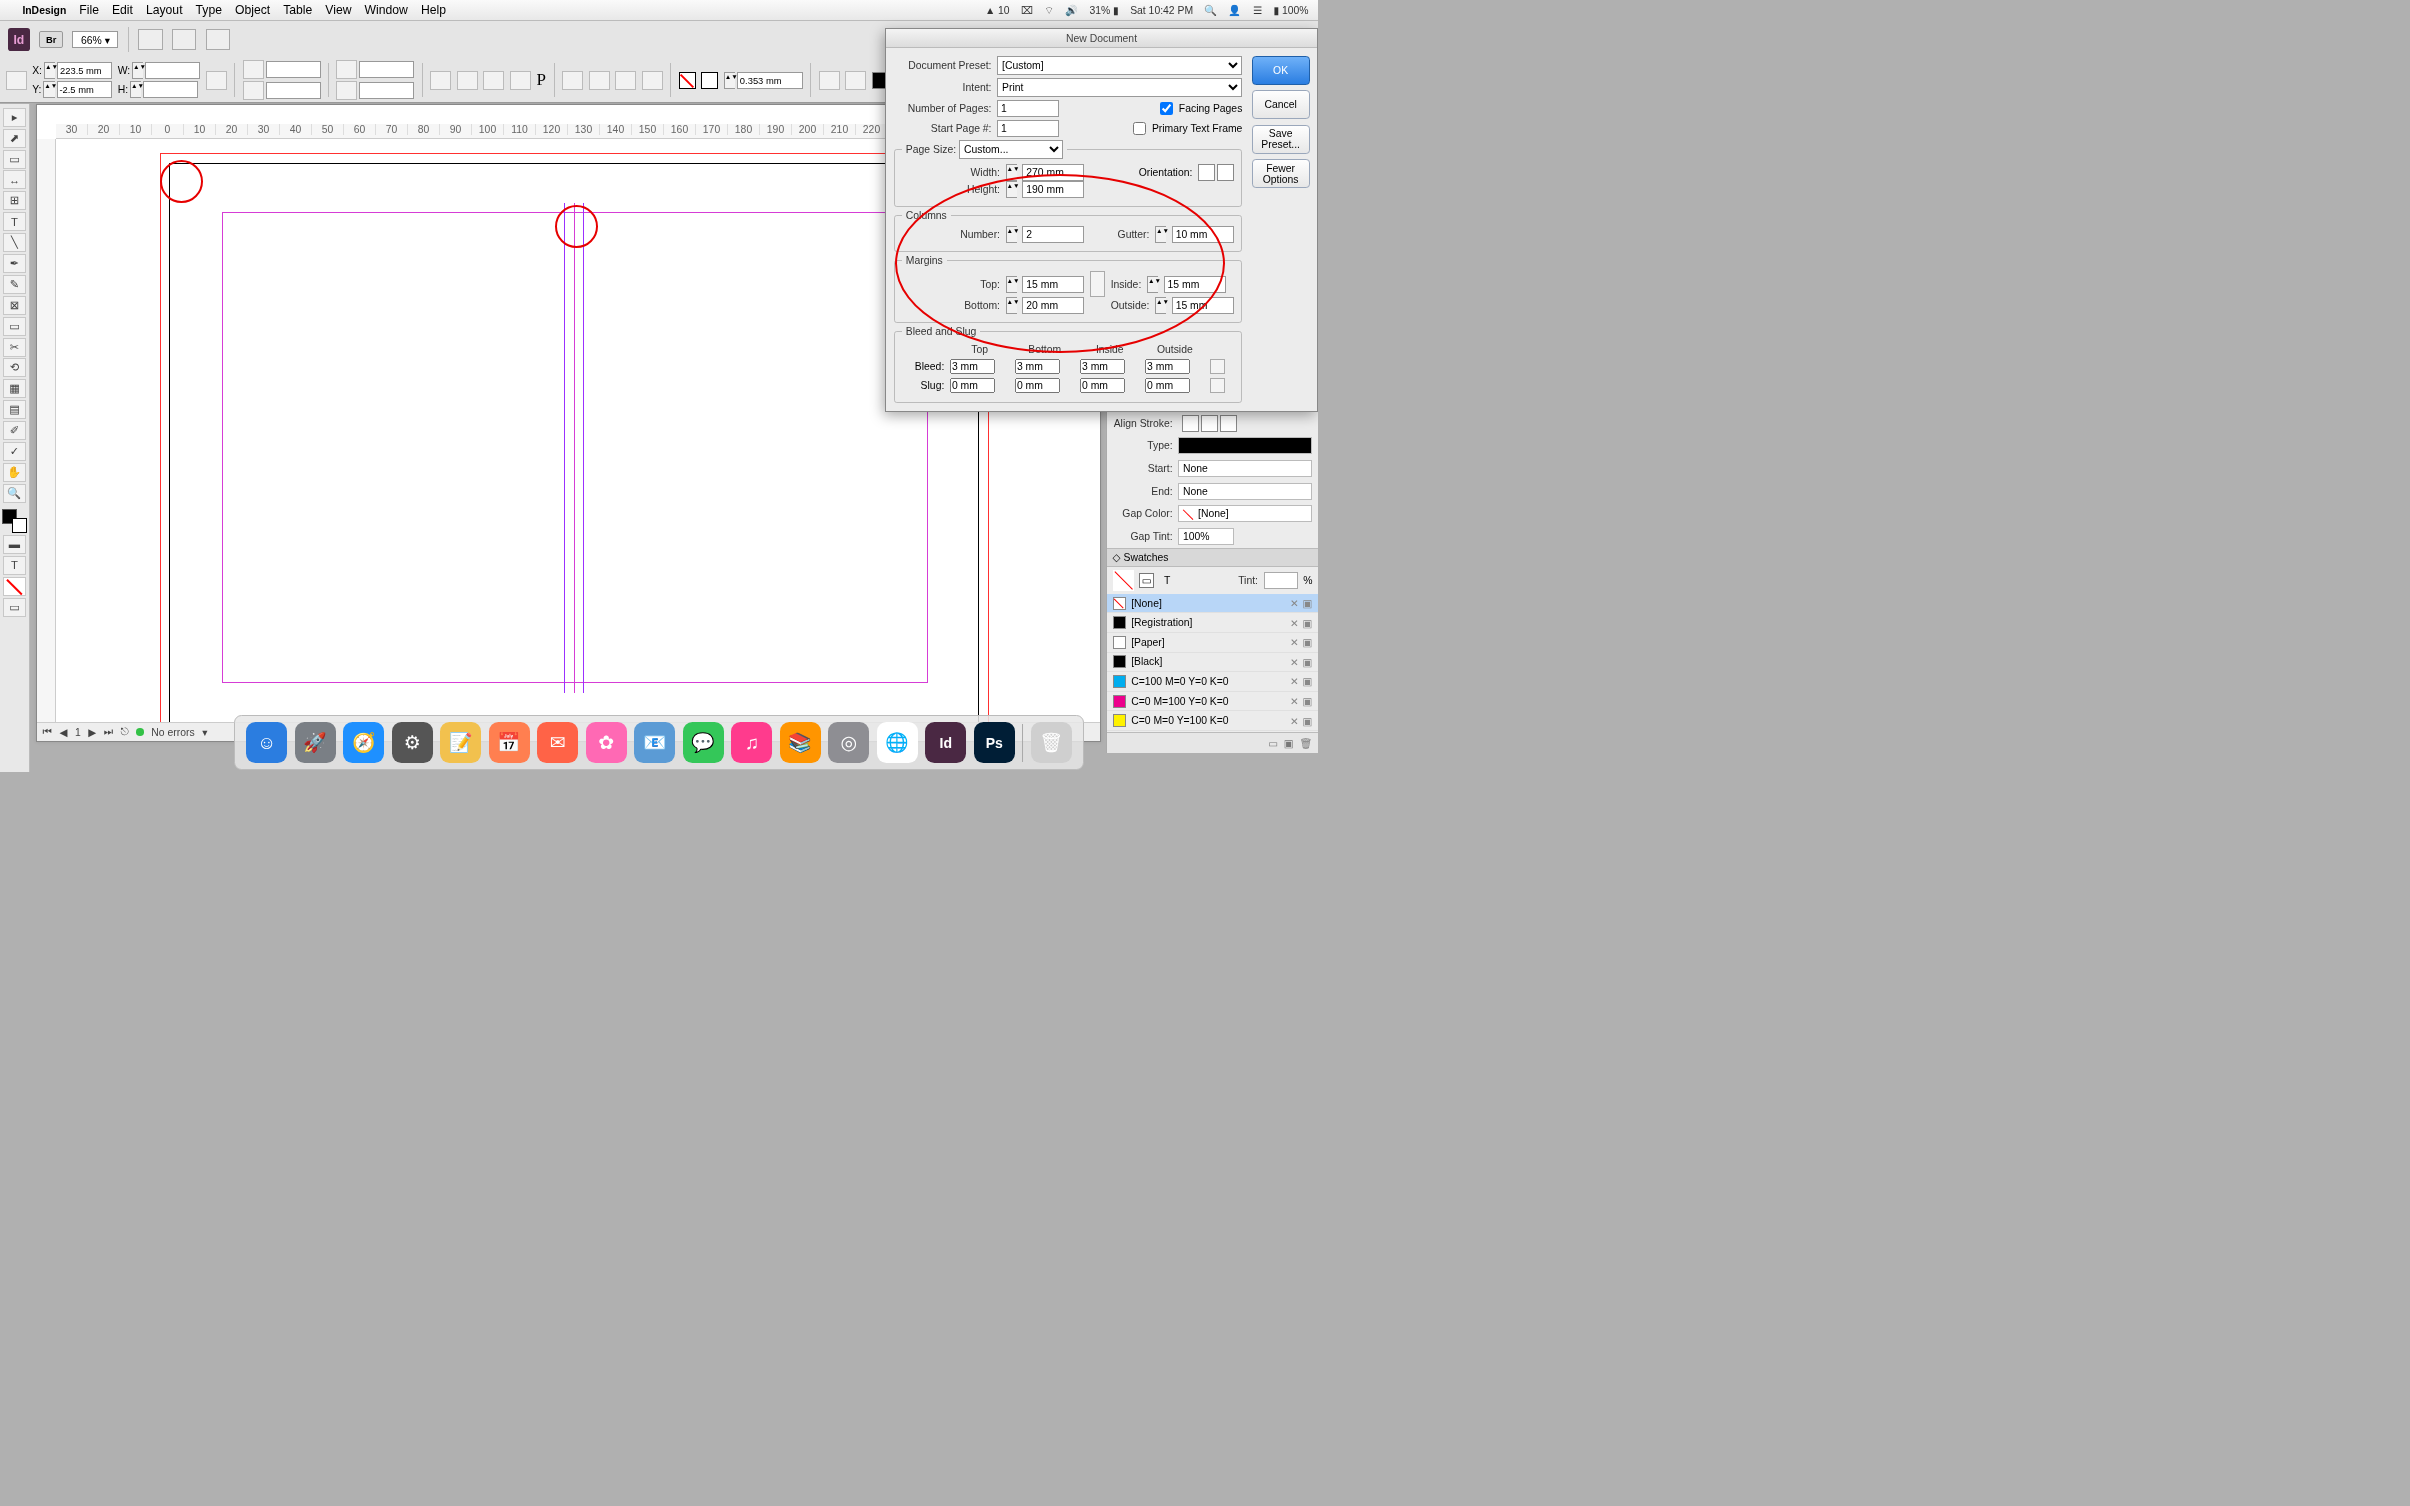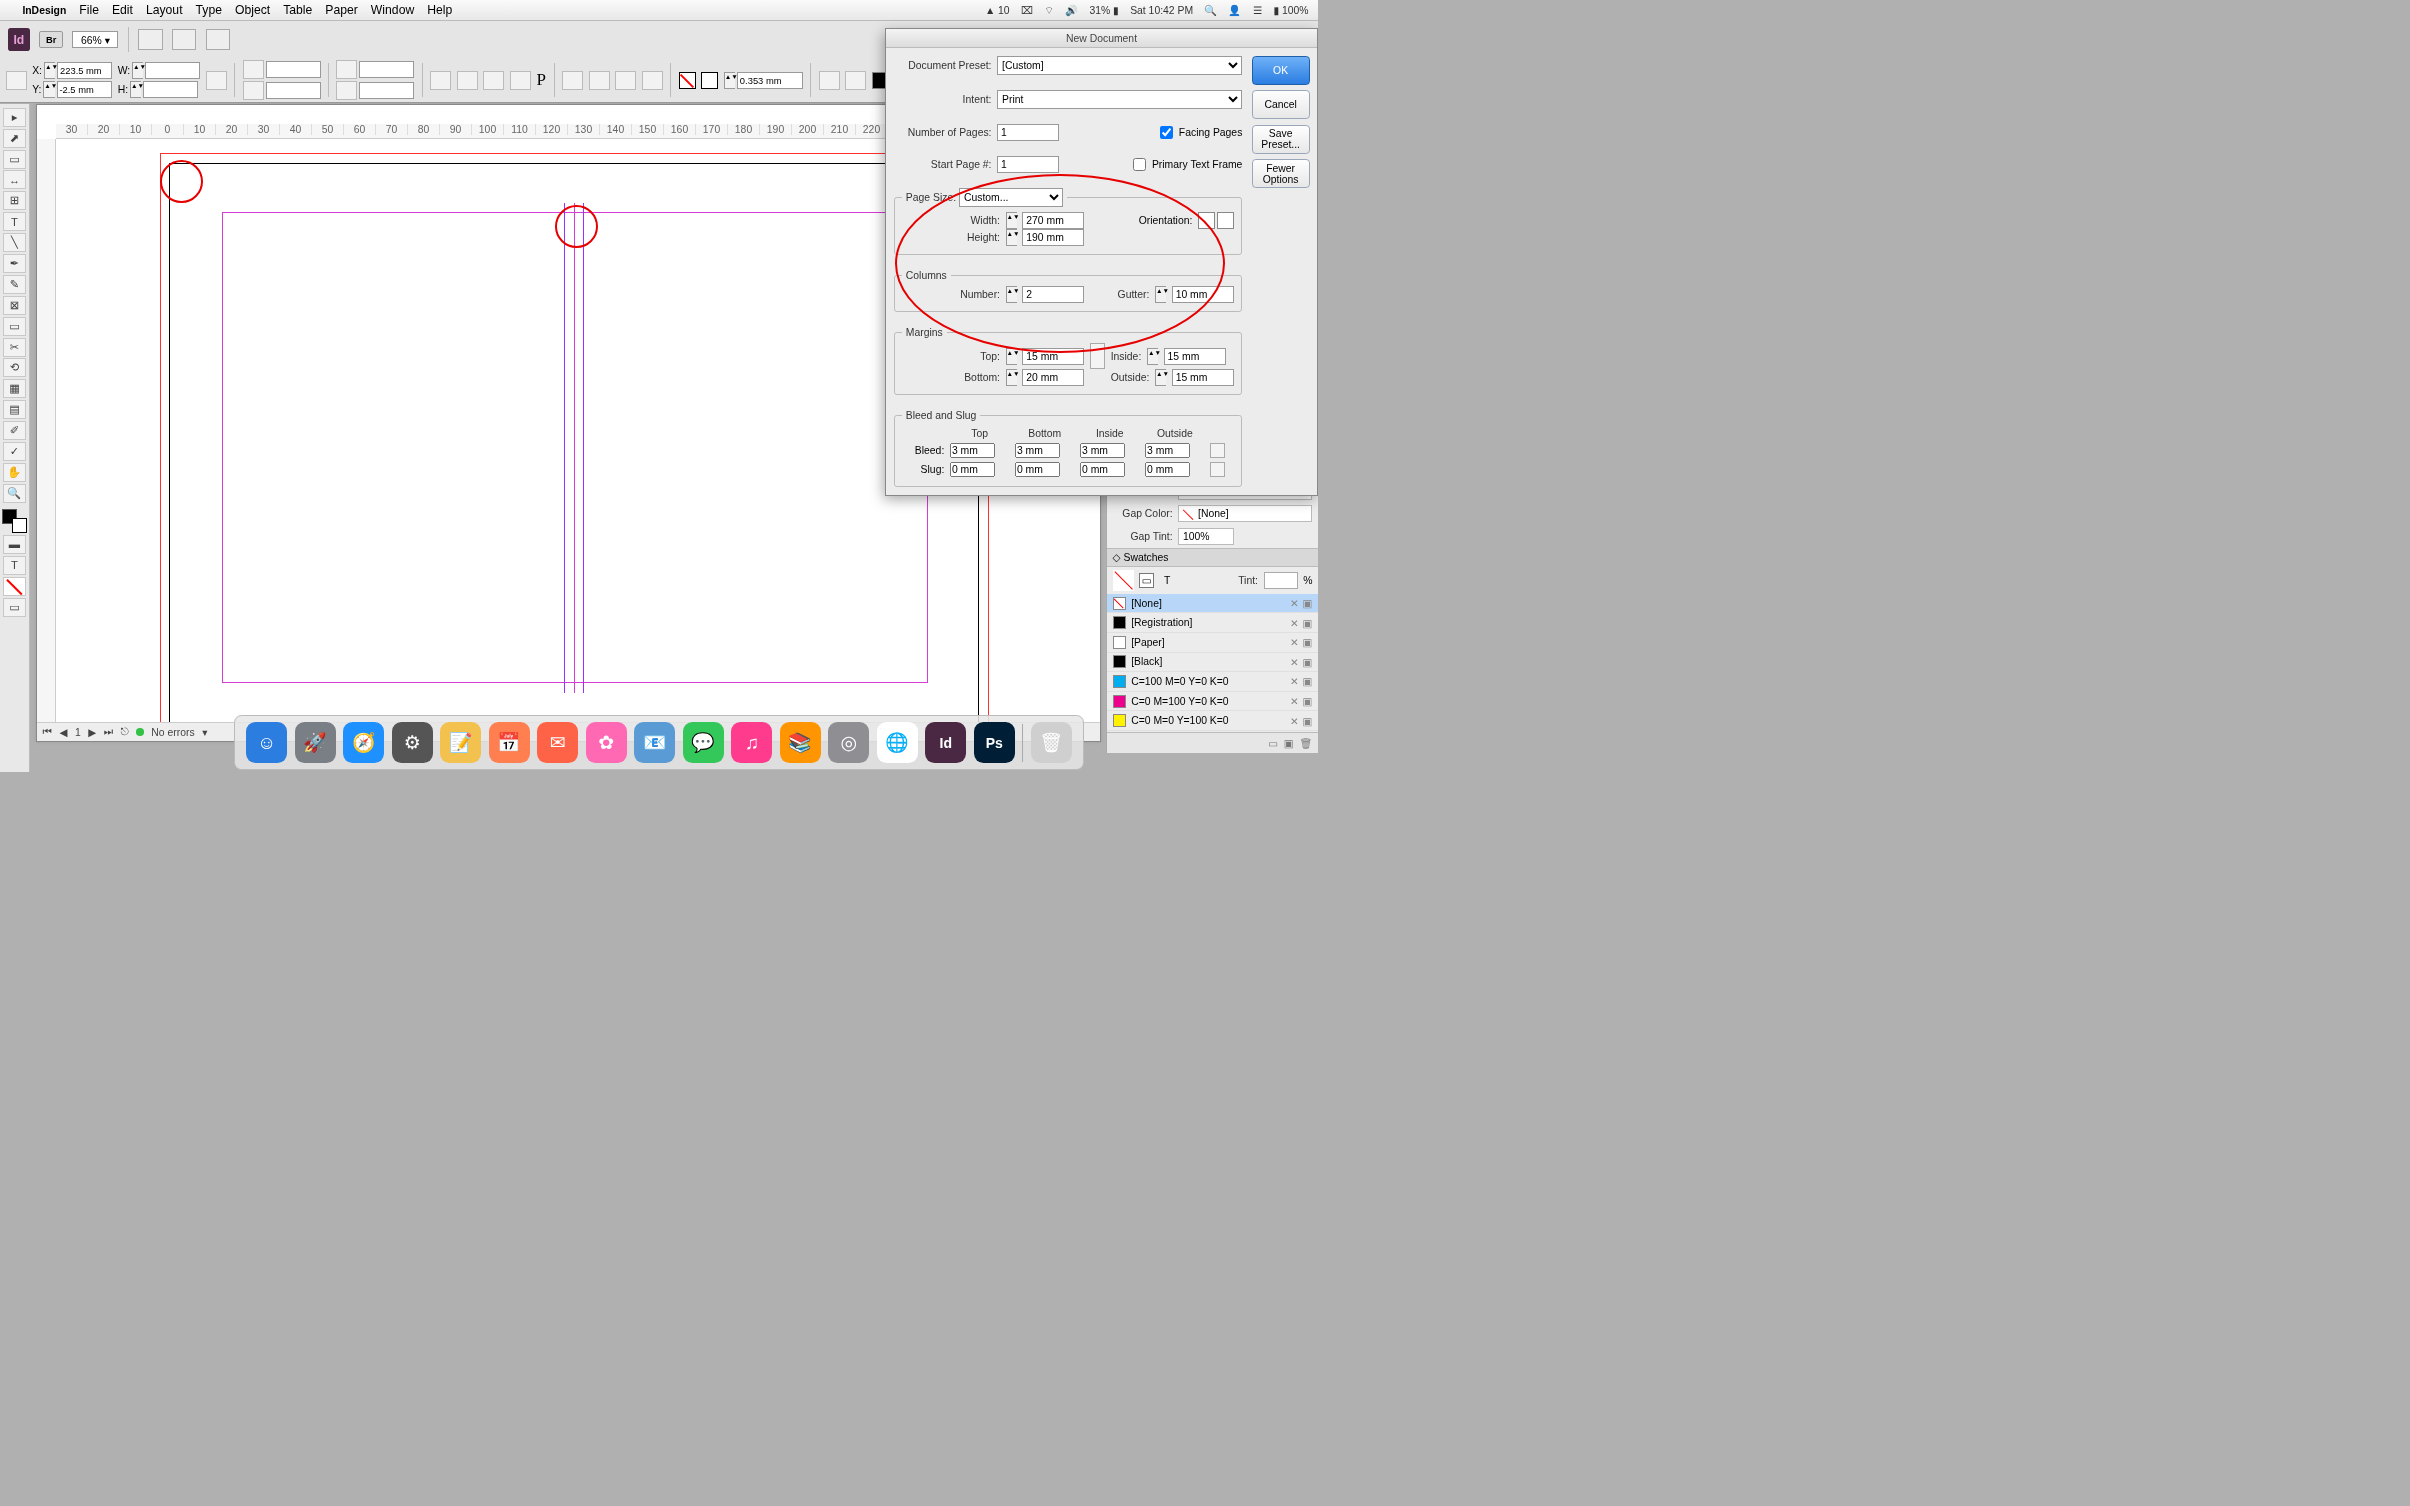--- a/index.html
+++ b/index.html
@@ -83,21 +83,21 @@
 .swatchlist .chip { width:13px; height:13px; border:0.9px solid #888; }
 .swatchlist .icons { margin-left:auto; display:flex; gap:3.8px; color:#888; font-size:9.4px; }
 .none-chip { background:#fff; position:relative; }
 .none-chip::after{content:''; position:absolute; left:-1.9px; top:50%; width:120%; height:1.4px; background:red; transform:rotate(45deg);}
 .panelfoot { height:21px; border-top:0.9px solid #bbb; background:#e6e6e6; display:flex; justify-content:flex-end; align-items:center; gap:5.6px; padding:0 5.6px; color:#777; }
 
 
 .dialog { position:absolute; top:28px; right:0; width:433px; background:#ececec; border:0.9px solid #888; box-shadow:-1.9px 3.8px 13px rgba(0,0,0,.35); z-index:200; font-size:10.4px; }
 .dialog .dlgtitle { height:19px; background:linear-gradient(#f4f4f4,#dcdcdc); border-bottom:0.9px solid #bbb; text-align:center; line-height:19px; font-size:10.4px; color:#444; }
 .dialog .body { display:flex; padding:7.5px; gap:9.4px; }
-.dialog .form { flex:1; display:flex; flex-direction:column; gap:15px; }
+.dialog .form { flex:1; display:flex; flex-direction:column; gap:3px; }
 .dialog .btns { width:100px; display:flex; flex-direction:column; gap:5.6px; }
 .dialog button { height:29px; border:0.9px solid #9aa7bb; border-radius:3.8px; background:linear-gradient(#fefefe,#e7e7e7); font-size:10.4px; }
 .dialog button.primary { background:linear-gradient(#6fb1f8,#2a7de1); color:#fff; border-color:#1f5fa8; }
 .dialog .row { display:flex; align-items:center; gap:5.6px; }
 .dialog .row label { width:98px; text-align:right; color:#333; }
 .dialog .row input[type=text] { width:62px; height:17px; border:0.9px solid #999; padding:0 2.8px; font-size:10.4px; }
 .dialog select { height:19px; border:0.9px solid #999; background:#fff; font-size:10.4px; flex:1; min-width:94px; }
 .dialog fieldset { border:0.9px solid #bbb; border-radius:2.8px; padding:5.6px 7.5px 7.5px 7.5px; }
 .dialog legend { padding:0 3.8px; color:#333; }
 .dialog .orientation-icons { display:flex; gap:1.9px; }
@@ -123,21 +123,21 @@
 
 <div class="menubar">
   <span class="apple"></span>
   <span class="app">InDesign</span>
   <span class="item">File</span>
   <span class="item">Edit</span>
   <span class="item">Layout</span>
   <span class="item">Type</span>
   <span class="item">Object</span>
   <span class="item">Table</span>
-  <span class="item">Paper</span>
+  <span class="item">View</span>
   <span class="item">Window</span>
   <span class="item">Help</span>
   <div class="right">
     <span>▲ <span>10</span></span>
     <span>⌧</span>
     <span>⌔</span>
     <span>🔊</span>
     <span><span>31%</span> ▮</span>
     <span>Sat 10:42 PM</span>
     <span>🔍</span>

